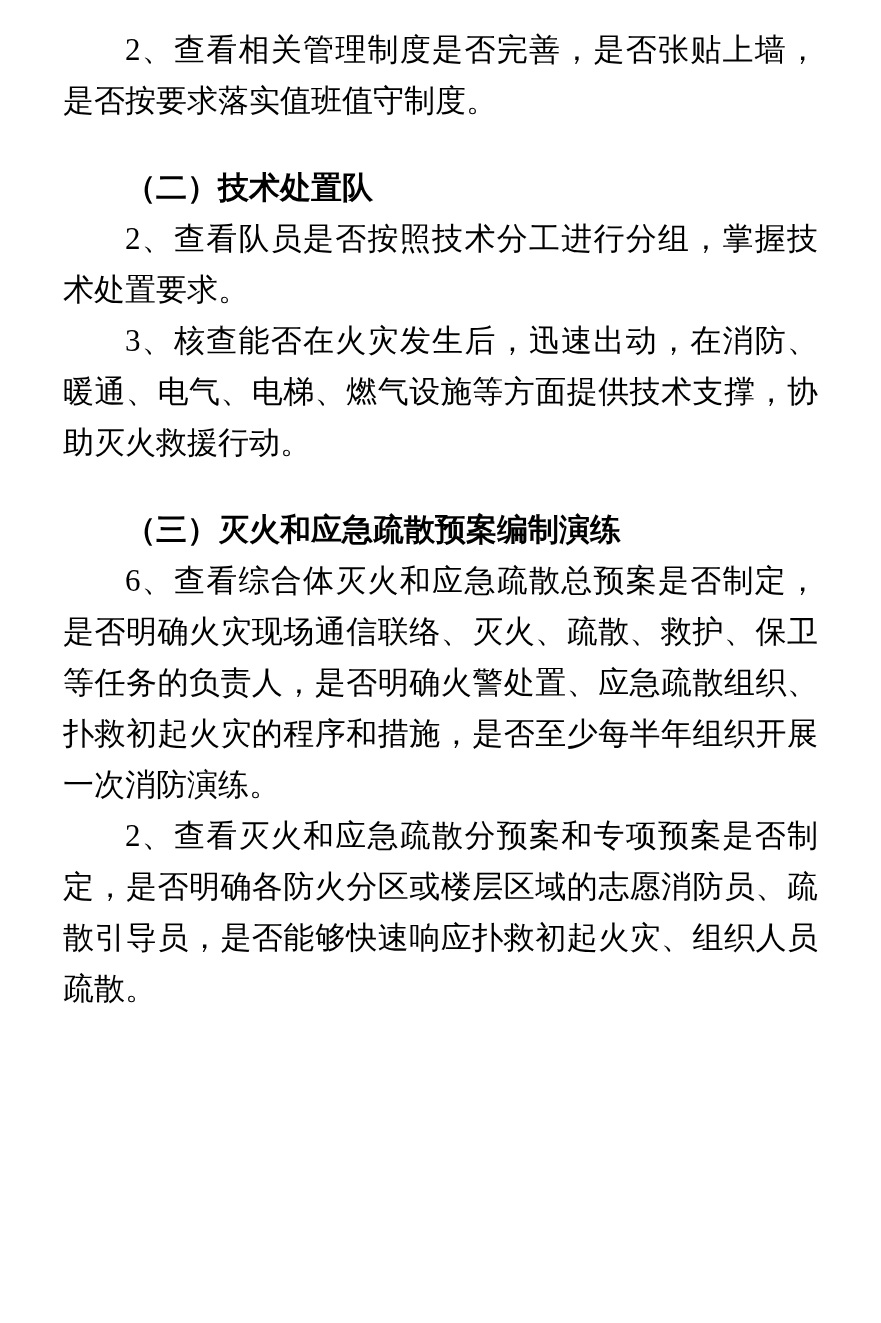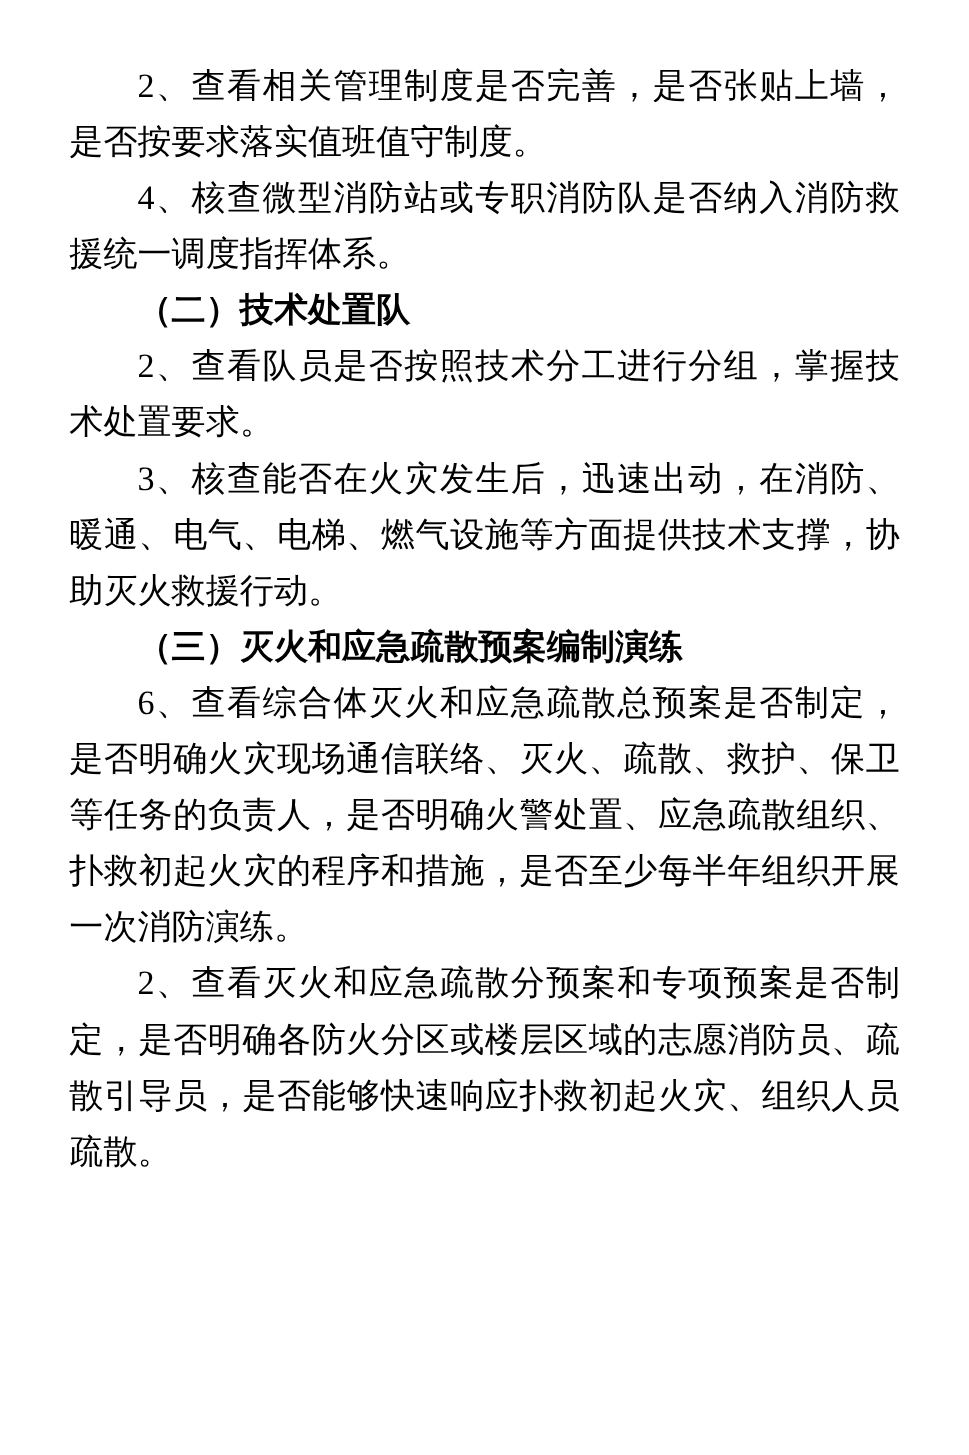--- a/index.html
+++ b/index.html
@@ -7,44 +7,44 @@
     padding: 0;
     background: #ffffff;
   }
   .page {
     position: relative;
     width: 881px;
     height: 1323px;
     background: #ffffff;
     color: #000000;
     box-sizing: border-box;
-    padding: 52px 63px 0 63px;
+    padding: 24px 63px 0 63px;
     overflow: hidden;
     font-family: "Liberation Serif", sans-serif;
   }
   .para {
     margin: 0;
     font-size: 31px;
     line-height: 51px;
     text-align: justify;
     text-justify: inter-character;
     text-indent: 2em;
     word-break: break-all;
   }
   .heading {
     font-weight: bold;
     text-align: left;
+    margin-top: 36px;
   }
 </style>
 </head>
 <body>
 
 <div class="page">
   <p class="para">2、查看相关管理制度是否完善，是否张贴上墙，是否按要求落实值班值守制度。</p>
-  <p class="para">4、核查微型消防站或专职消防队是否纳入消防救援统一调度指挥体系。</p>
   <p class="para heading">（二）技术处置队</p>
   <p class="para">2、查看队员是否按照技术分工进行分组，掌握技术处置要求。</p>
   <p class="para">3、核查能否在火灾发生后，迅速出动，在消防、暖通、电气、电梯、燃气设施等方面提供技术支撑，协助灭火救援行动。</p>
   <p class="para heading">（三）灭火和应急疏散预案编制演练</p>
   <p class="para">6、查看综合体灭火和应急疏散总预案是否制定，是否明确火灾现场通信联络、灭火、疏散、救护、保卫等任务的负责人，是否明确火警处置、应急疏散组织、扑救初起火灾的程序和措施，是否至少每半年组织开展一次消防演练。</p>
   <p class="para">2、查看灭火和应急疏散分预案和专项预案是否制定，是否明确各防火分区或楼层区域的志愿消防员、疏散引导员，是否能够快速响应扑救初起火灾、组织人员疏散。</p>
 
 </div>
 
 </body></html>

